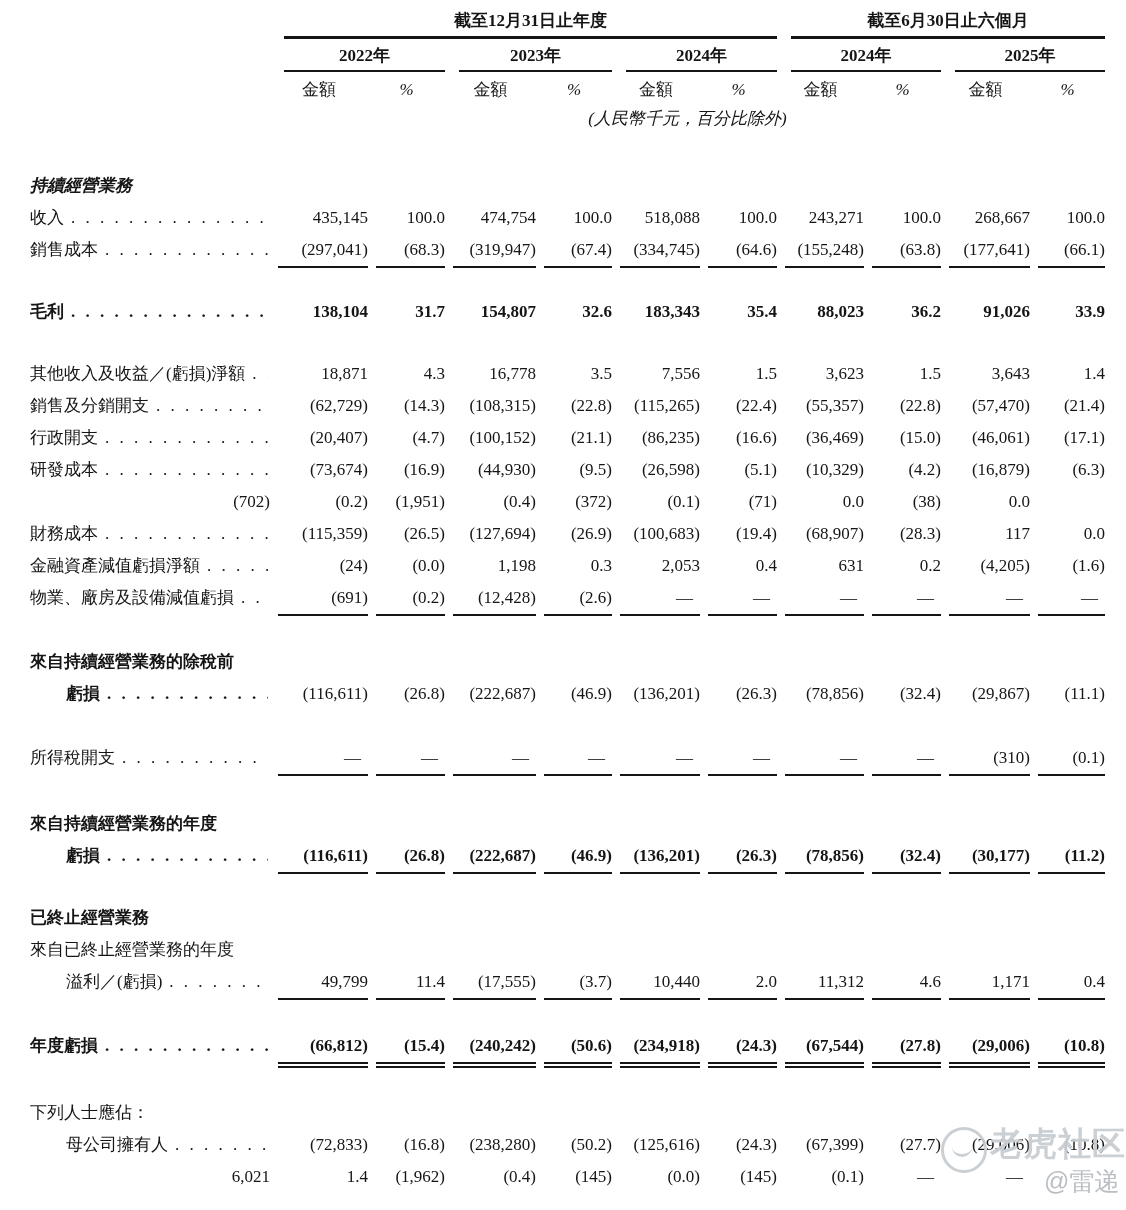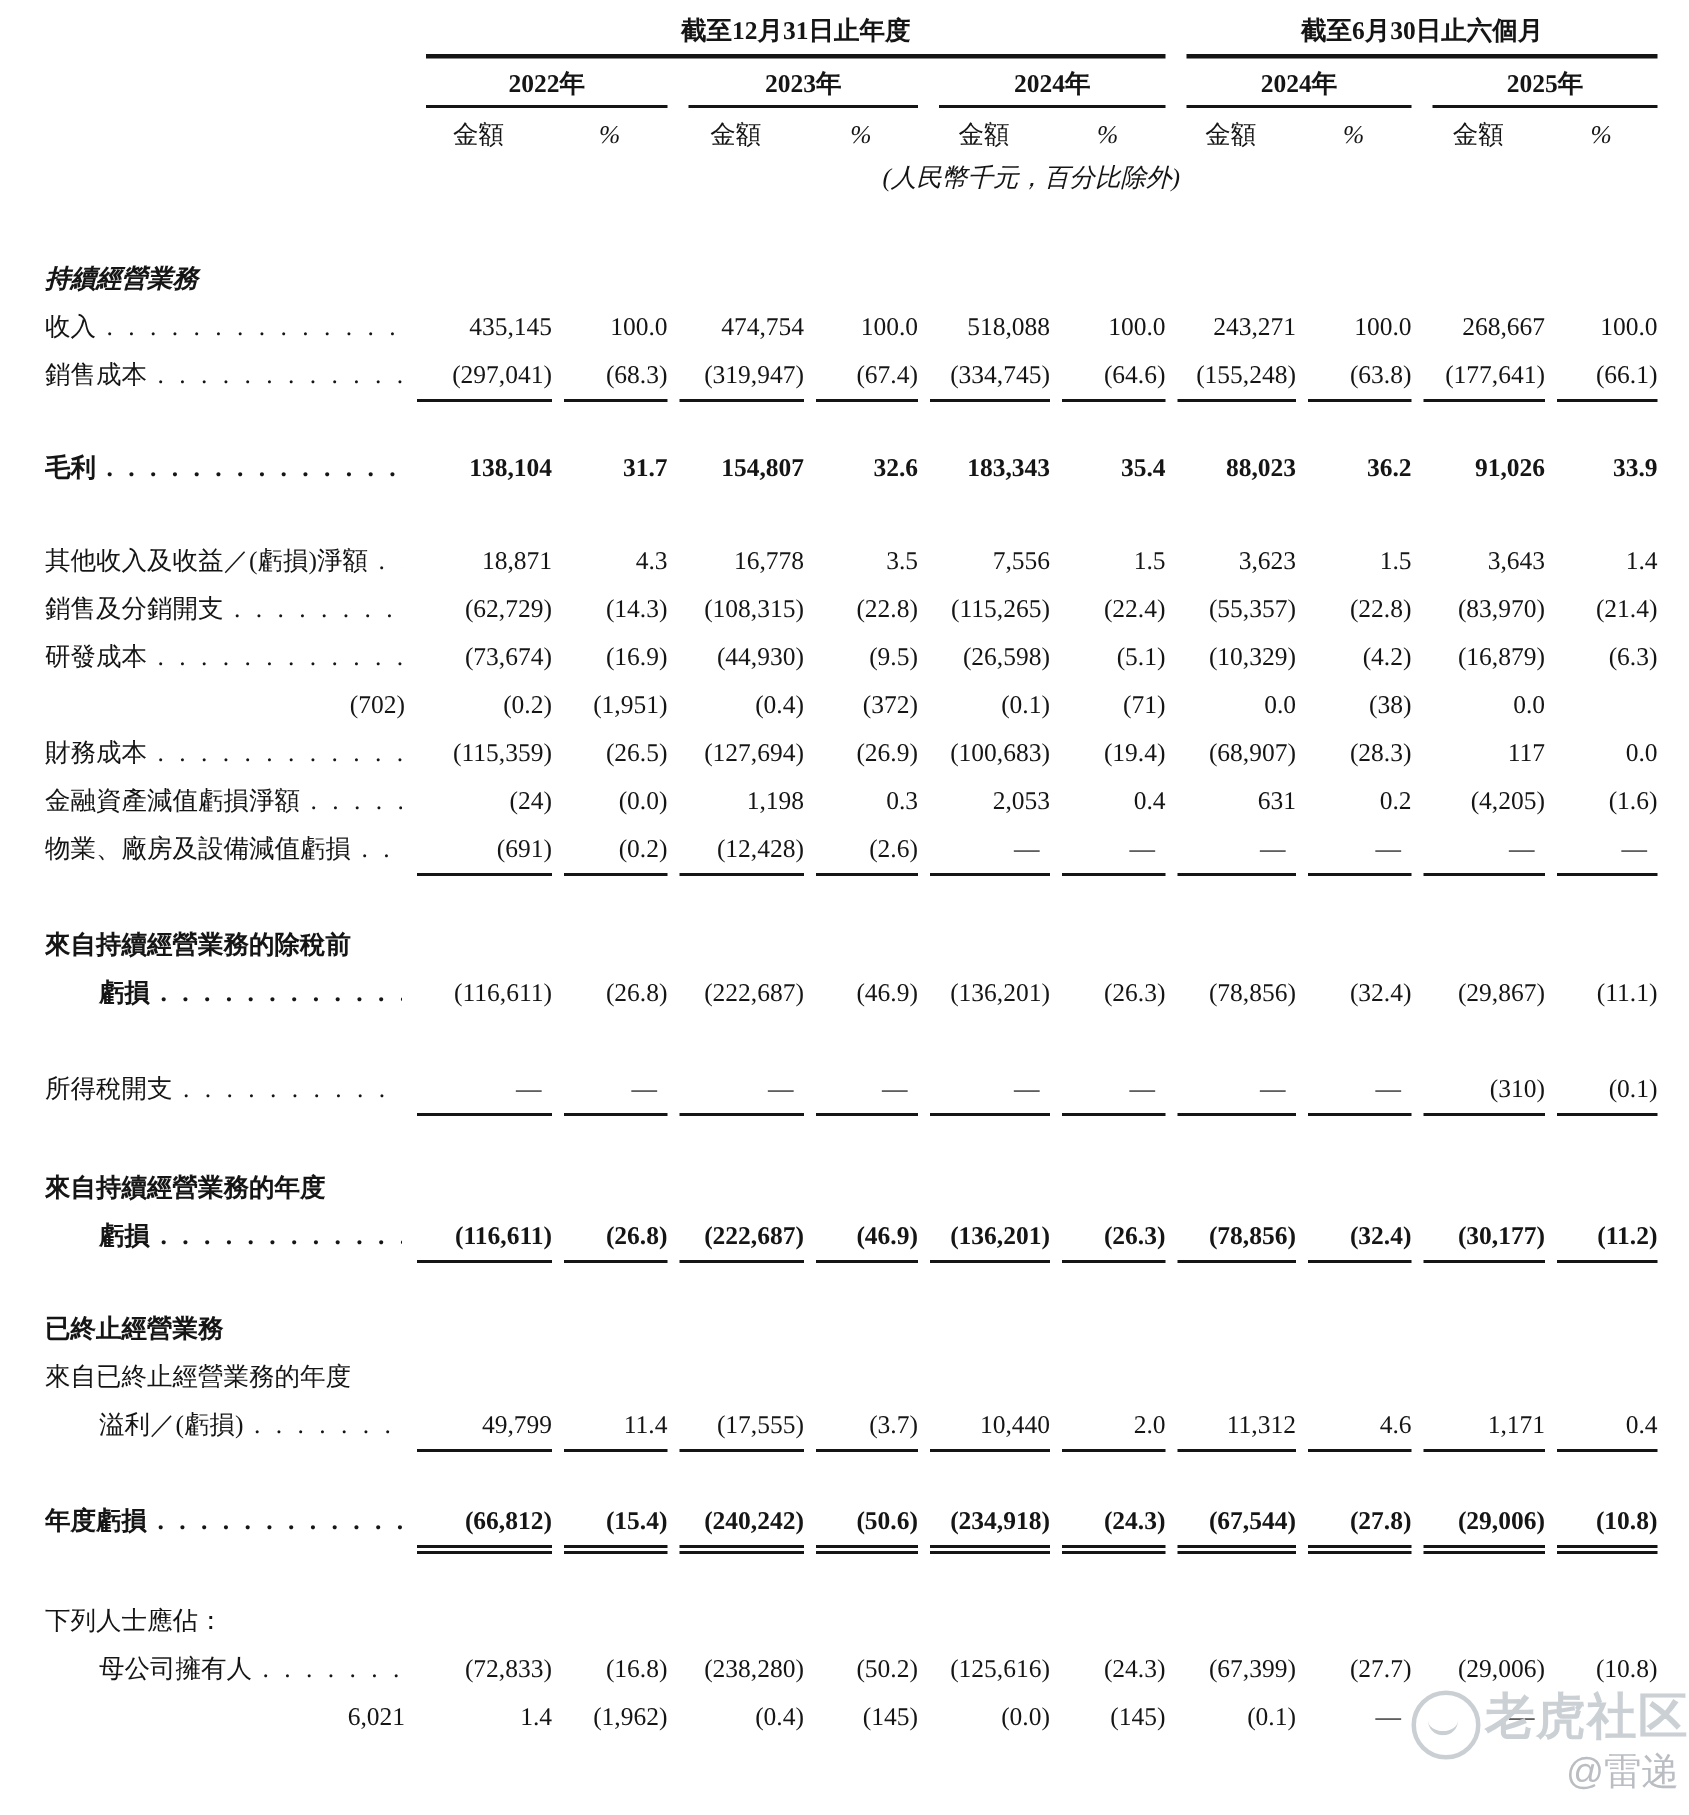--- a/index.html
+++ b/index.html
@@ -153,22 +153,38 @@
             <span class="leader"></span>
           </div>
           <div class="num">(62,729)</div>
           <div class="num">(14.3)</div>
           <div class="num">(108,315)</div>
           <div class="num">(22.8)</div>
           <div class="num">(115,265)</div>
           <div class="num">(22.4)</div>
           <div class="num">(55,357)</div>
           <div class="num">(22.8)</div>
-          <div class="num">(83,970)</div>
+          <div class="num">(57,470)</div>
           <div class="num">(21.4)</div>
+        </div>
+        <div class="row">
+          <div class="lab">
+            <span>行政開支</span>
+            <span class="leader"></span>
+          </div>
+          <div class="num">(20,407)</div>
+          <div class="num">(4.7)</div>
+          <div class="num">(100,152)</div>
+          <div class="num">(21.1)</div>
+          <div class="num">(86,235)</div>
+          <div class="num">(16.6)</div>
+          <div class="num">(36,469)</div>
+          <div class="num">(15.0)</div>
+          <div class="num">(46,061)</div>
+          <div class="num">(17.1)</div>
         </div>
         <div class="row">
           <div class="lab">
             <span>研發成本</span>
             <span class="leader"></span>
           </div>
           <div class="num">(73,674)</div>
           <div class="num">(16.9)</div>
           <div class="num">(44,930)</div>
           <div class="num">(9.5)</div>

